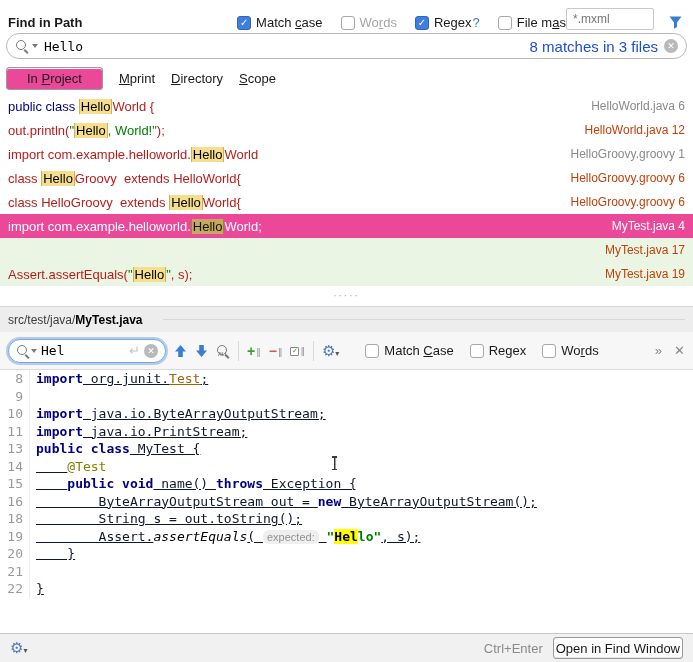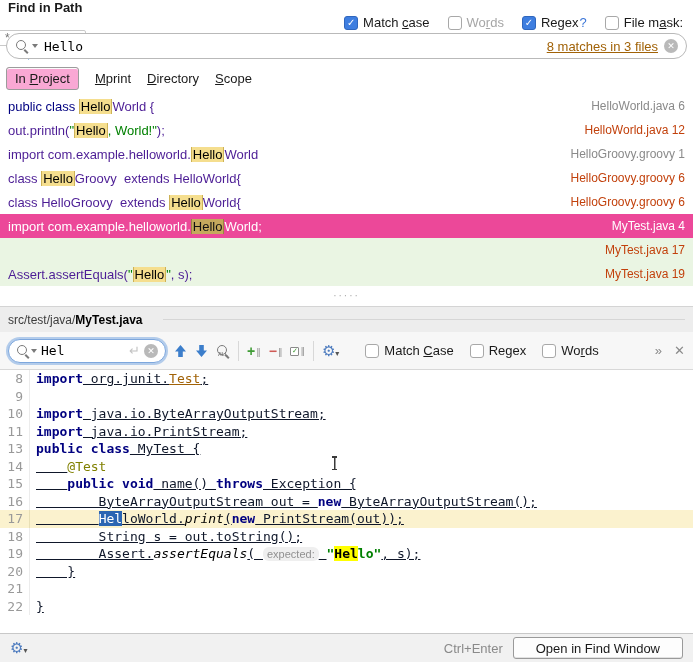--- a/index.html
+++ b/index.html
@@ -1,67 +1,67 @@
 <!DOCTYPE html>
 <html><head>
 <meta charset="utf-8">
 <style>
   * { margin:0; padding:0; box-sizing:border-box; }
   html,body { width:693px; height:662px; overflow:hidden; background:#fff;
     font-family:"Liberation Sans", sans-serif; font-size:13px; color:#1a1a1a; }
   .app { width:693px; height:662px; display:flex; flex-direction:column; position:relative; background:#fff; }
 
   
-  .dlg-header { height:30px; display:flex; align-items:flex-start; padding:0 10px 0 8px;flex-direction:column; }
+  .dlg-header { height:30px; display:flex; align-items:flex-end; padding:0 10px 0 8px; }
   .dlg-title { font-weight:bold; }
   .opts { margin-left:auto; display:flex; align-items:center; gap:18px; }
   .opt { display:flex; align-items:center; gap:5px; cursor:default; }
   .cb { width:14px; height:14px; border:1px solid #a8a8a8; border-radius:3px; background:#fff;
         display:inline-flex; align-items:center; justify-content:center; flex:0 0 auto;
         font-size:10px; color:#fff; line-height:1; }
   .cb.checked { background:#3e7ee0; border-color:#2f66bd; }
   .opt.disabled .opt-label { color:#a6a6a6; }
   .mn { text-decoration:underline; }
   .q-link { color:#3b76d8; margin-left:1px; }
   .mask-input { width:88px; height:22px; border:1px solid #c9c9c9; border-radius:2px; background:#fff;
         color:#b5b5b5; font-family:"Liberation Sans",sans-serif; font-size:12px; padding:0 6px; margin-left:-10px; }
   .funnel { margin-left:2px; display:inline-flex; }
 
   
   .search-row { height:32px; display:flex; align-items:center; padding:0 6px; }
   .pill { flex:1; height:26px; border:1px solid #b9b9b9; border-radius:13px; background:#fff;
           display:flex; align-items:center; padding:0 8px; gap:6px; }
   .pill input { border:none; outline:none; flex:1; font-family:"DejaVu Sans Mono",monospace;
           font-size:13px; color:#000; background:transparent; }
-  .summary { color:#a16207; font-size:13px; white-space:nowrap;text-decoration:underline; }
+  .summary { color:#1d4ed8; font-size:15px; white-space:nowrap; }
   .circle-x { width:14px; height:14px; border-radius:50%; background:#b9b9b9; color:#fff;
           font-size:9px; display:inline-flex; align-items:center; justify-content:center; flex:0 0 auto; cursor:pointer; }
 
   
   .mag { display:inline-block; position:relative; width:14px; height:14px; flex:0 0 auto; }
   .mag::before { content:""; position:absolute; left:1px; top:1px; width:8px; height:8px;
           border:1.5px solid #7a7a7a; border-radius:50%; }
   .mag::after { content:""; position:absolute; left:10px; top:10px; width:5px; height:2px;
           background:#7a7a7a; transform:rotate(45deg); transform-origin:0 0; }
   .tri { width:0; height:0; border-left:3px solid transparent; border-right:3px solid transparent;
           border-top:4px solid #7a7a7a; display:inline-block; margin-left:-3px; }
 
   
   .tabs-row { height:32px; display:flex; align-items:center; padding:0 6px; gap:16px; }
   .tab { cursor:pointer; }
-  .tab.selected { background:#f9a8d4; border:1px solid #9c9c9c; border-radius:3px; padding:3px 8px;
+  .tab.selected { background:#ec4899; border:1px solid #9c9c9c; border-radius:3px; padding:3px 20px;
           box-shadow:inset 0 1px 0 #fbfbfb; }
 
   
   .results { height:192px; }
   .res-row { height:24px; display:flex; align-items:center; padding:0 8px; cursor:pointer; }
   .res-code { white-space:pre; overflow:hidden; }
   .res-ref { margin-left:auto; font-size:12px; white-space:nowrap; padding-left:12px; }
   .seg { white-space:pre; }
-  .res-row .pl { color:#4c1d95; }
+  .res-row .pl { color:#b91c1c; }
   .res-row .kw { color:#000080; }
   .res-row .str { color:#008000; }
   .res-row .match { background:#f5de8e; border:1px solid #cdb257; border-radius:1px; padding:0 1px; color:#000; }
   .res-row.green { background:#eaf5e3; }
   .res-row.selected { background:#ec4899; }
   .res-row.selected .pl, .res-row.selected .kw, .res-row.selected .str { color:#fff; }
   .res-row.selected .match { background:#c5a95d; border-color:#9a8340; color:#111; }
   .ref-normal { color:#8a8a8a; }
   .ref-muted { color:#c2410c; }
   .res-row.selected .res-ref { color:#fff; }
@@ -126,21 +126,21 @@
   .ibeam { position:absolute; left:330px; top:86px; width:9px; height:14px; pointer-events:none;
           background:linear-gradient(#3a3a3a,#3a3a3a) 50% 0/1.5px 100% no-repeat; }
   .ibeam::before, .ibeam::after { content:""; position:absolute; left:2px; width:5px; height:1.5px; background:#3a3a3a; }
   .ibeam::before { top:0; } .ibeam::after { bottom:0; }
 
   
   .footer { height:29px; background:#f1f1f1; border-top:1px solid #c8c8c8;
           display:flex; align-items:center; padding:0 10px; gap:10px; }
   .shortcut { margin-left:auto; color:#8a8a8a; }
   .open-btn { height:22px; background:#fdfdfd; border:1px solid #9a9a9a; border-radius:3px;
-          padding:0 22px; font-size:13px; color:#1a1a1a; cursor:pointer;
+          padding:0 2px; font-size:13px; color:#1a1a1a; cursor:pointer;
           box-shadow:inset 0 -1px 0 #e2e2e2; font-family:"Liberation Sans",sans-serif; }
 </style>
 </head>
 <body>
 
 <div class="app">
 
   <div class="dlg-header">
     <span class="dlg-title">Find in Path</span>
     <div class="opts" id="dialog-options">
@@ -292,21 +292,20 @@
   <div class="code" id="code-area">
     <div class="ibeam"></div>
   <div class="code-line"><span class="gutter">8</span><span class="line-body"><span class="seg kw">import</span><span class="seg pl"> org.junit.</span><span class="seg cls">Test</span><span class="seg pl">;</span></span></div>
       <div class="code-line"><span class="gutter">9</span><span class="line-body"></span></div>
       <div class="code-line"><span class="gutter">10</span><span class="line-body"><span class="seg kw">import</span><span class="seg pl"> java.io.ByteArrayOutputStream;</span></span></div>
       <div class="code-line"><span class="gutter">11</span><span class="line-body"><span class="seg kw">import</span><span class="seg pl"> java.io.PrintStream;</span></span></div>
       <div class="code-line"><span class="gutter">13</span><span class="line-body"><span class="seg kw">public class</span><span class="seg pl"> MyTest {</span></span></div>
       <div class="code-line"><span class="gutter">14</span><span class="line-body"><span class="seg pl">    </span><span class="seg ann">@Test</span></span></div>
       <div class="code-line"><span class="gutter">15</span><span class="line-body"><span class="seg pl">    </span><span class="seg kw">public void</span><span class="seg pl"> name() </span><span class="seg kw">throws</span><span class="seg pl"> Exception {</span></span></div>
       <div class="code-line"><span class="gutter">16</span><span class="line-body"><span class="seg pl">        ByteArrayOutputStream out = </span><span class="seg kw">new</span><span class="seg pl"> ByteArrayOutputStream();</span></span></div>
-      <div class="code-line current"><span class="gutter">17</span><span class="line-body"><span class="seg pl">        </span><span class="seg sel">Hel</span><span class="seg pl">loWorld.</span><span class="seg it">print</span><span class="seg pl">(</span><span class="seg kw">new</span><span class="seg pl"> PrintStream(out));</span></span></div>
       <div class="code-line"><span class="gutter">18</span><span class="line-body"><span class="seg pl">        String s = out.toString();</span></span></div>
       <div class="code-line"><span class="gutter">19</span><span class="line-body"><span class="seg pl">        Assert.</span><span class="seg it">assertEquals</span><span class="seg pl">( </span><span class="seg inlay">expected:</span><span class="seg pl"> </span><span class="seg str">"</span><span class="seg hl">Hel</span><span class="seg str">lo"</span><span class="seg pl">, s);</span></span></div>
       <div class="code-line"><span class="gutter">20</span><span class="line-body"><span class="seg pl">    }</span></span></div>
       <div class="code-line"><span class="gutter">21</span><span class="line-body"></span></div>
       <div class="code-line"><span class="gutter">22</span><span class="line-body"><span class="seg pl">}</span></span></div>
     </div>
 
   <div class="footer">
     <span class="tool">
       <span class="gear">⚙</span>

